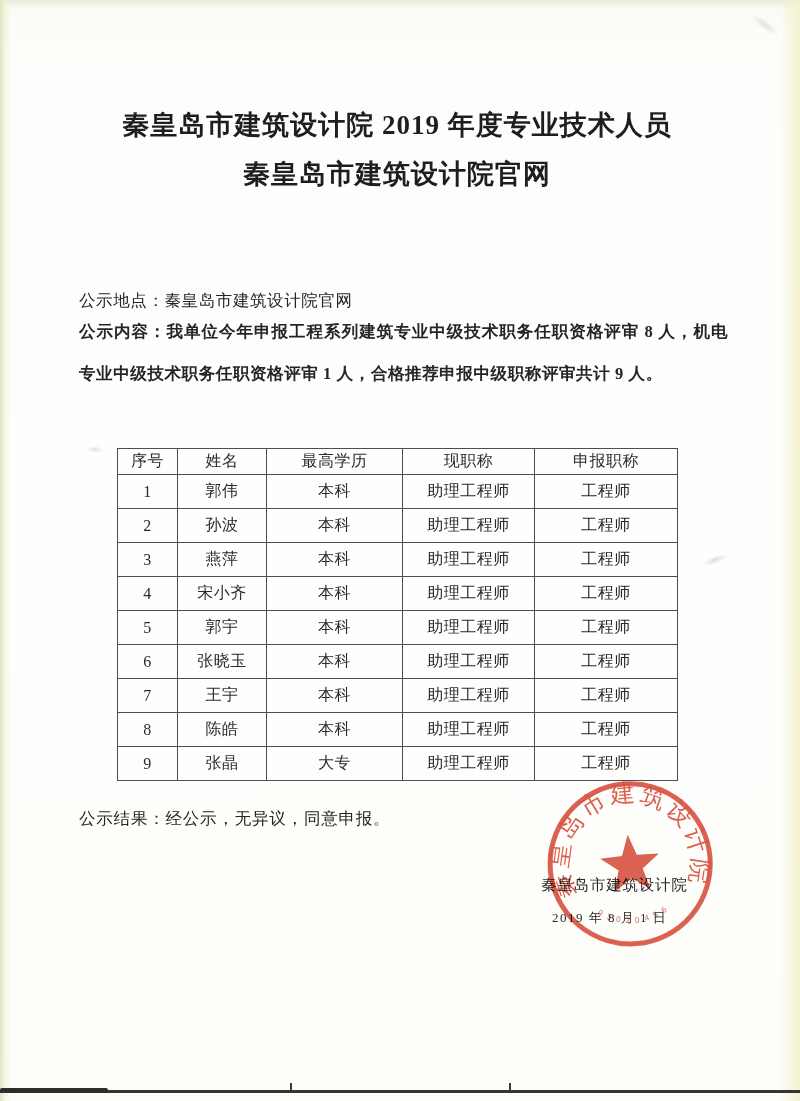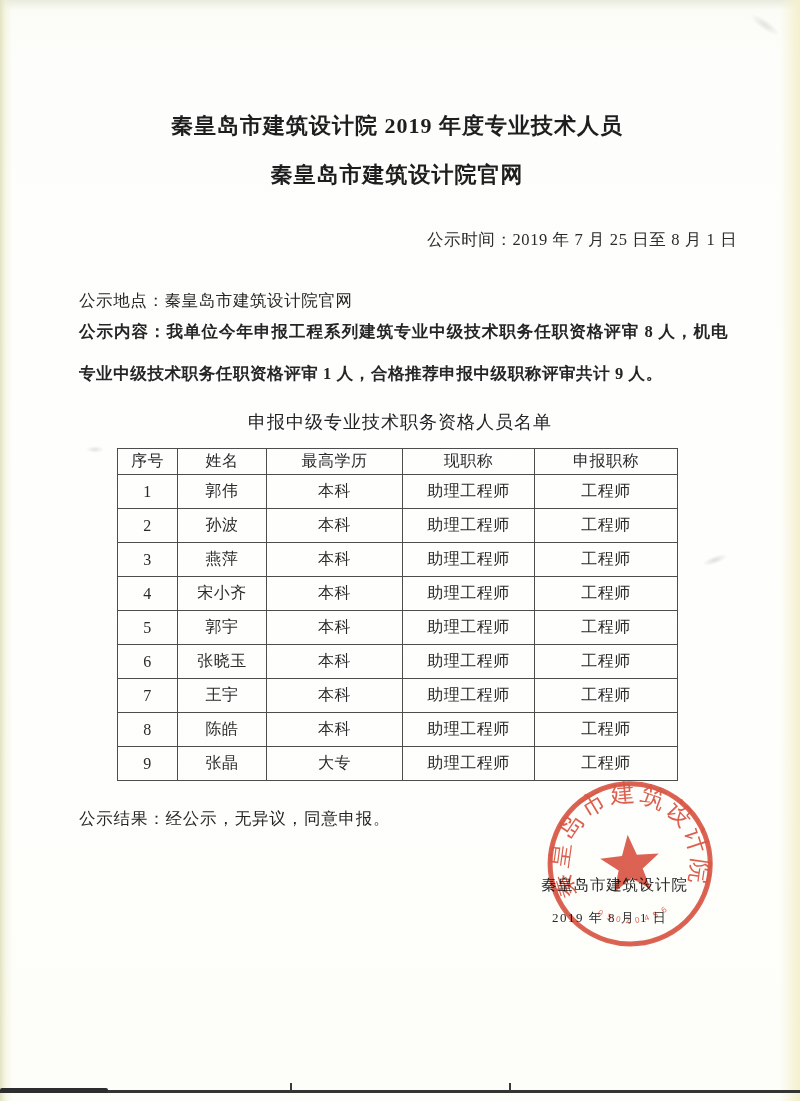--- a/index.html
+++ b/index.html
@@ -34,21 +34,21 @@
   .scan-bottom-thick { position:absolute; left:0; width:108px; top:1088px; height:5px; background:#2d2d2d; border-radius:2px; }
   .scan-tick { position:absolute; width:2px; height:8px; top:1083px; background:#3a3a3a; }
   .tick-1 { left:290px; } .tick-2 { left:509px; }
   .smudge { position:absolute; border-radius:50%; pointer-events:none; }
   .smudge-1 { left:748px; top:20px; width:34px; height:10px; background:radial-gradient(closest-side, rgba(150,150,140,.25), rgba(255,255,255,0)); transform:rotate(35deg); }
   .smudge-2 { left:702px; top:556px; width:26px; height:8px; background:radial-gradient(closest-side, rgba(140,140,130,.28), rgba(255,255,255,0)); transform:rotate(-20deg); }
   .smudge-3 { left:86px; top:446px; width:18px; height:7px; background:radial-gradient(closest-side, rgba(130,130,120,.22), rgba(255,255,255,0)); }
 
   .doc-title {
     position:absolute; top:101px; left:0; right:6px;
-    text-align:center; font-size:22px; font-weight:bold;
+    text-align:center; font-size:27px; font-weight:bold;
     line-height:49px; letter-spacing:1px; color:#1e1e1e;
   }
   .meta-row { position:absolute; left:79px; font-size:16.5px; letter-spacing:.6px; color:#252525; white-space:nowrap; }
   .meta-scope { top:229px; }
   .meta-time  { position:absolute; left:427px; top:229px; font-size:16.5px; letter-spacing:.6px; white-space:nowrap; }
   .meta-place { top:271px;margin-top:19px; }
   .content-block {
     position:absolute; left:79px; top:311px; width:649px;
     font-size:16.5px; line-height:42px; letter-spacing:.6px;
     text-align:justify; text-justify:inter-character; color:#252525;font-weight:bold;
@@ -99,27 +99,25 @@
   <div class="smudge smudge-1"></div>
   <div class="smudge smudge-2"></div>
   <div class="smudge smudge-3"></div>
 
   <div class="doc-title">
     <div>秦皇岛市建筑设计院 2019 年度专业技术人员</div>
     <div>秦皇岛市建筑设计院官网</div>
   </div>
 
 
-  <div class="meta-time"><span>公示时间：</span><span>2019 年 7 月 25 日至 8 月 1 日</span></div>
 
   <div class="meta-row meta-place"><span>公示地点：</span><span>秦皇岛市建筑设计院官网</span></div>
 
   <div class="content-block"><span>公示内容：</span><span>我单位今年申报工程系列建筑专业中级技术职务任职资格评审 8 人，机电专业中级技术职务任职资格评审 1 人，合格推荐申报中级职称评审共计 9 人。</span></div>
 
-  <div class="table-title">申报中级专业技术职务资格人员名单</div>
 
   <table class="roster">
     <colgroup>
       <col class="col-0">
         <col class="col-1">
         <col class="col-2">
         <col class="col-3">
         <col class="col-4">
     </colgroup>
     <thead>

